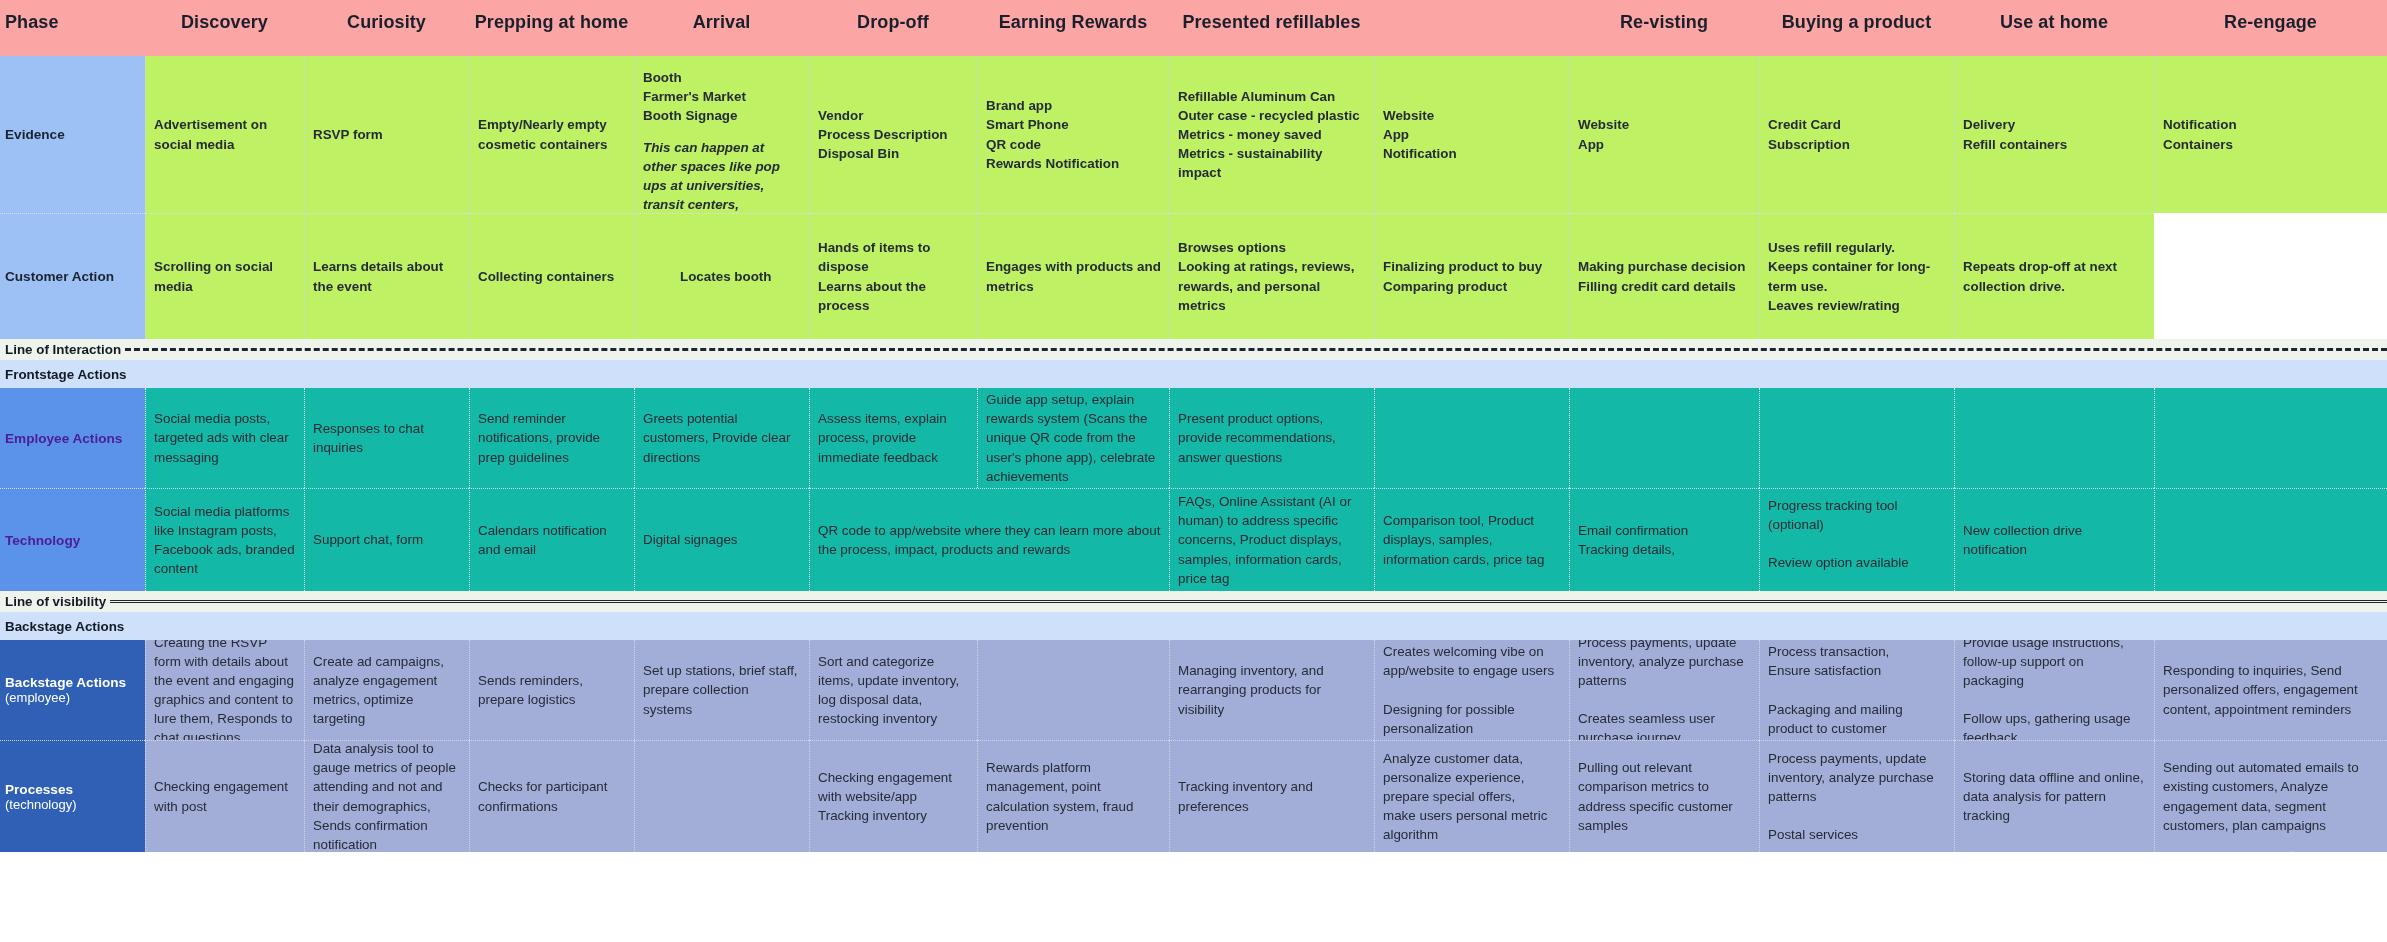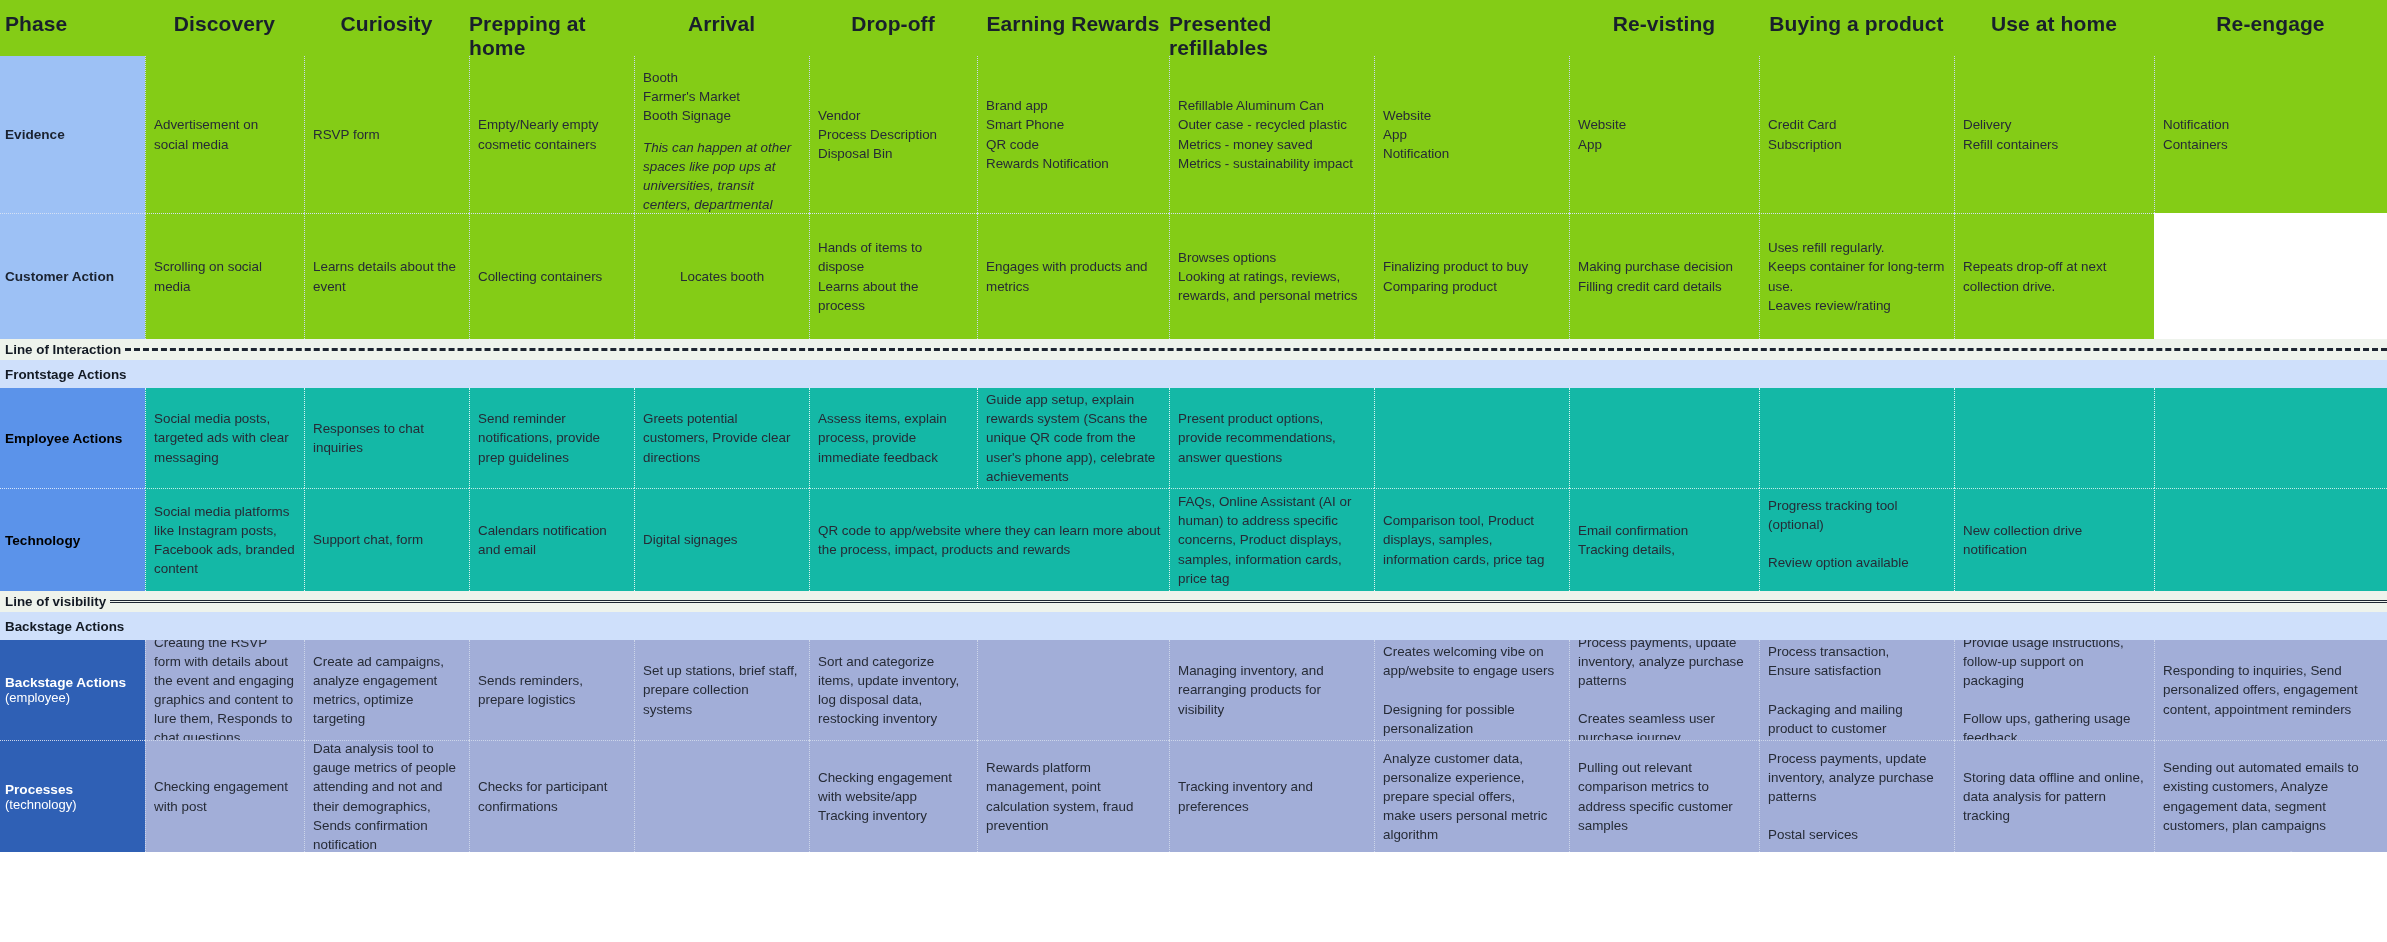--- a/index.html
+++ b/index.html
@@ -31,22 +31,22 @@
       195px   
       200px   
       233px   
     ;
     width:2387px;
   }
 
   
   .hdr-row{background:#cfe0fb;}
   .hdr-cell{
-    background:#84cc16;
-    font-size:21px;
+    background:#fca5a5;
+    font-size:18px;
     font-weight:bold;
     color:#19202c;
     height:56px;
     display:flex;
     align-items:flex-start;
     justify-content:center;
     padding-top:12px;
     box-sizing:border-box;
     letter-spacing:.1px;
   }
@@ -70,26 +70,26 @@
     font-weight:bold;
     padding-left:5px;
     display:flex;
     flex-direction:column;
     justify-content:center;
     overflow:hidden;
   }
   .rowlabel .sub{font-weight:normal;font-size:13px;}
 
   
-  .z-cust .cell{background:#84cc16;}
+  .z-cust .cell{background:#bef264;font-weight:bold;}
   .z-cust .rowlabel{background:#9dc1f5;color:#1b2330;}
 
   
   .z-front .cell{background:#14b8a6;}
-  .z-front .rowlabel{background:#5b93ea;color:#000000;}
+  .z-front .rowlabel{background:#5b93ea;color:#4c1d95;}
 
   
   .z-back .cell{background:#a2aed8;}
   .z-back .rowlabel{background:#2f60b5;color:#ffffff;}
 
   
   .cell + .cell,
   .rowlabel + .cell{
     border-left:1px dotted rgba(255,255,255,.85);
   }

